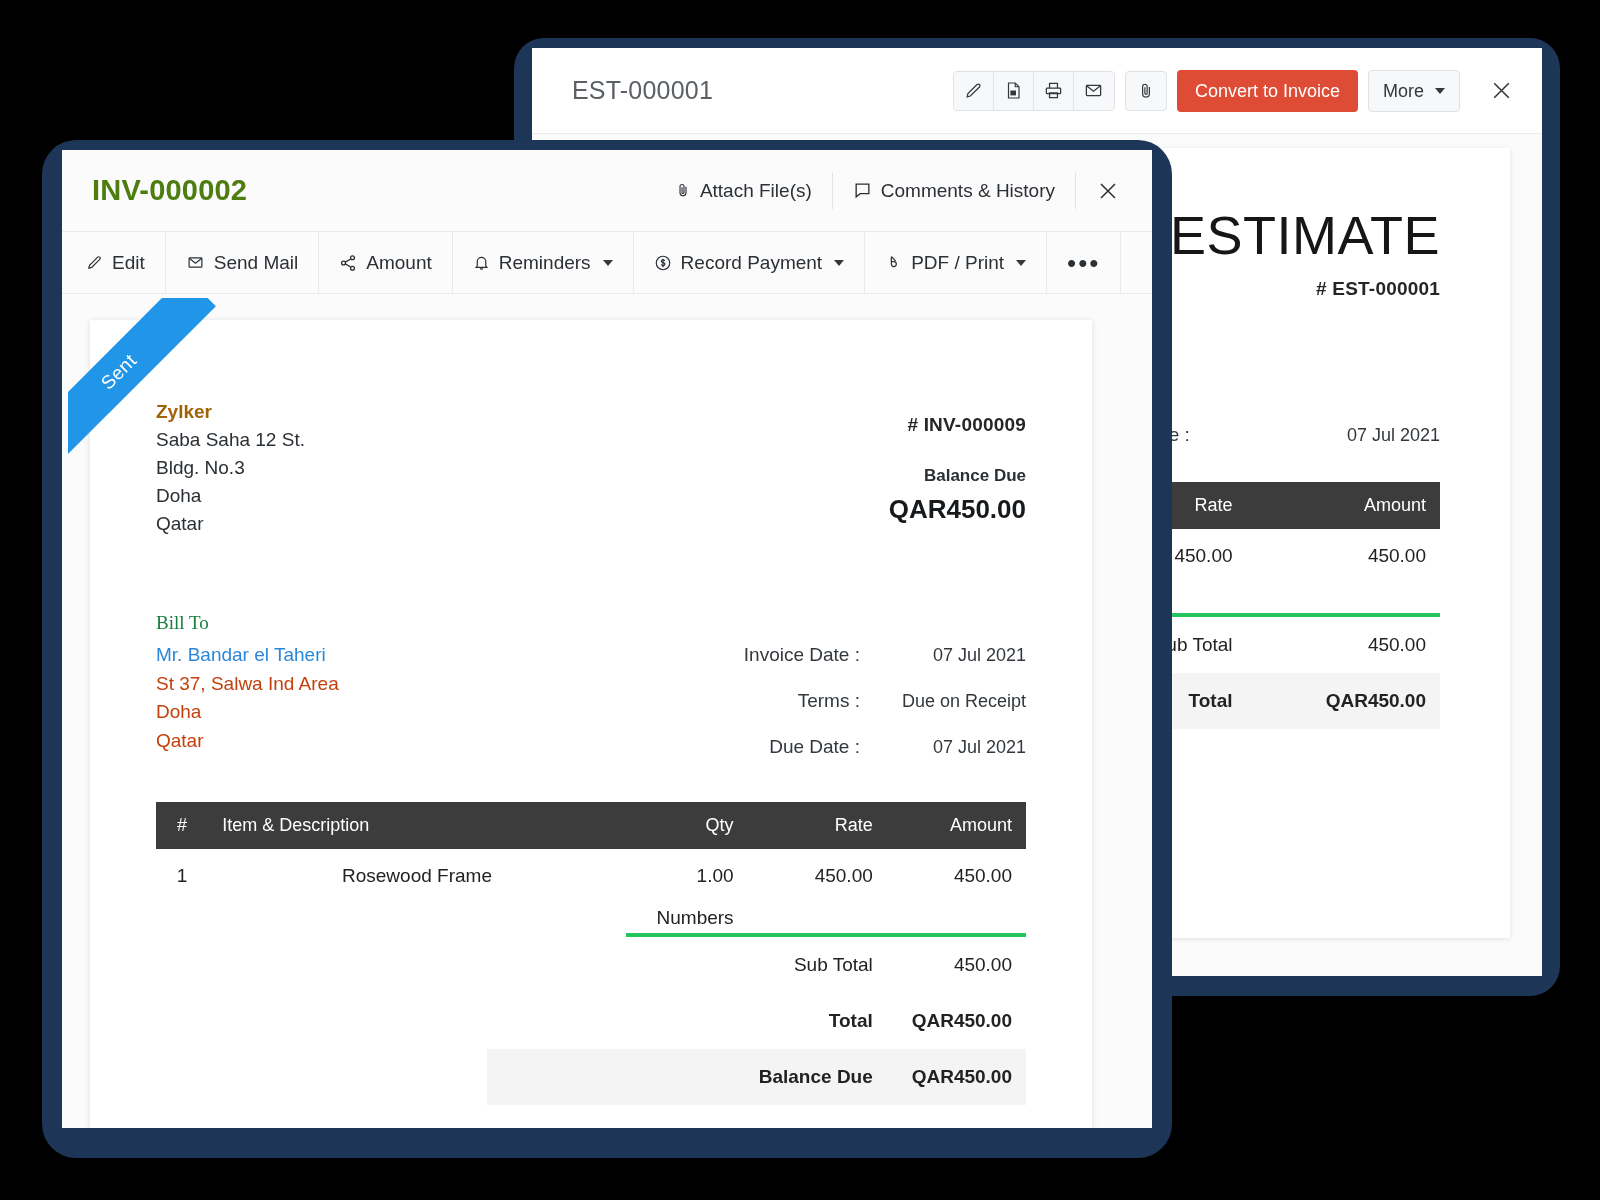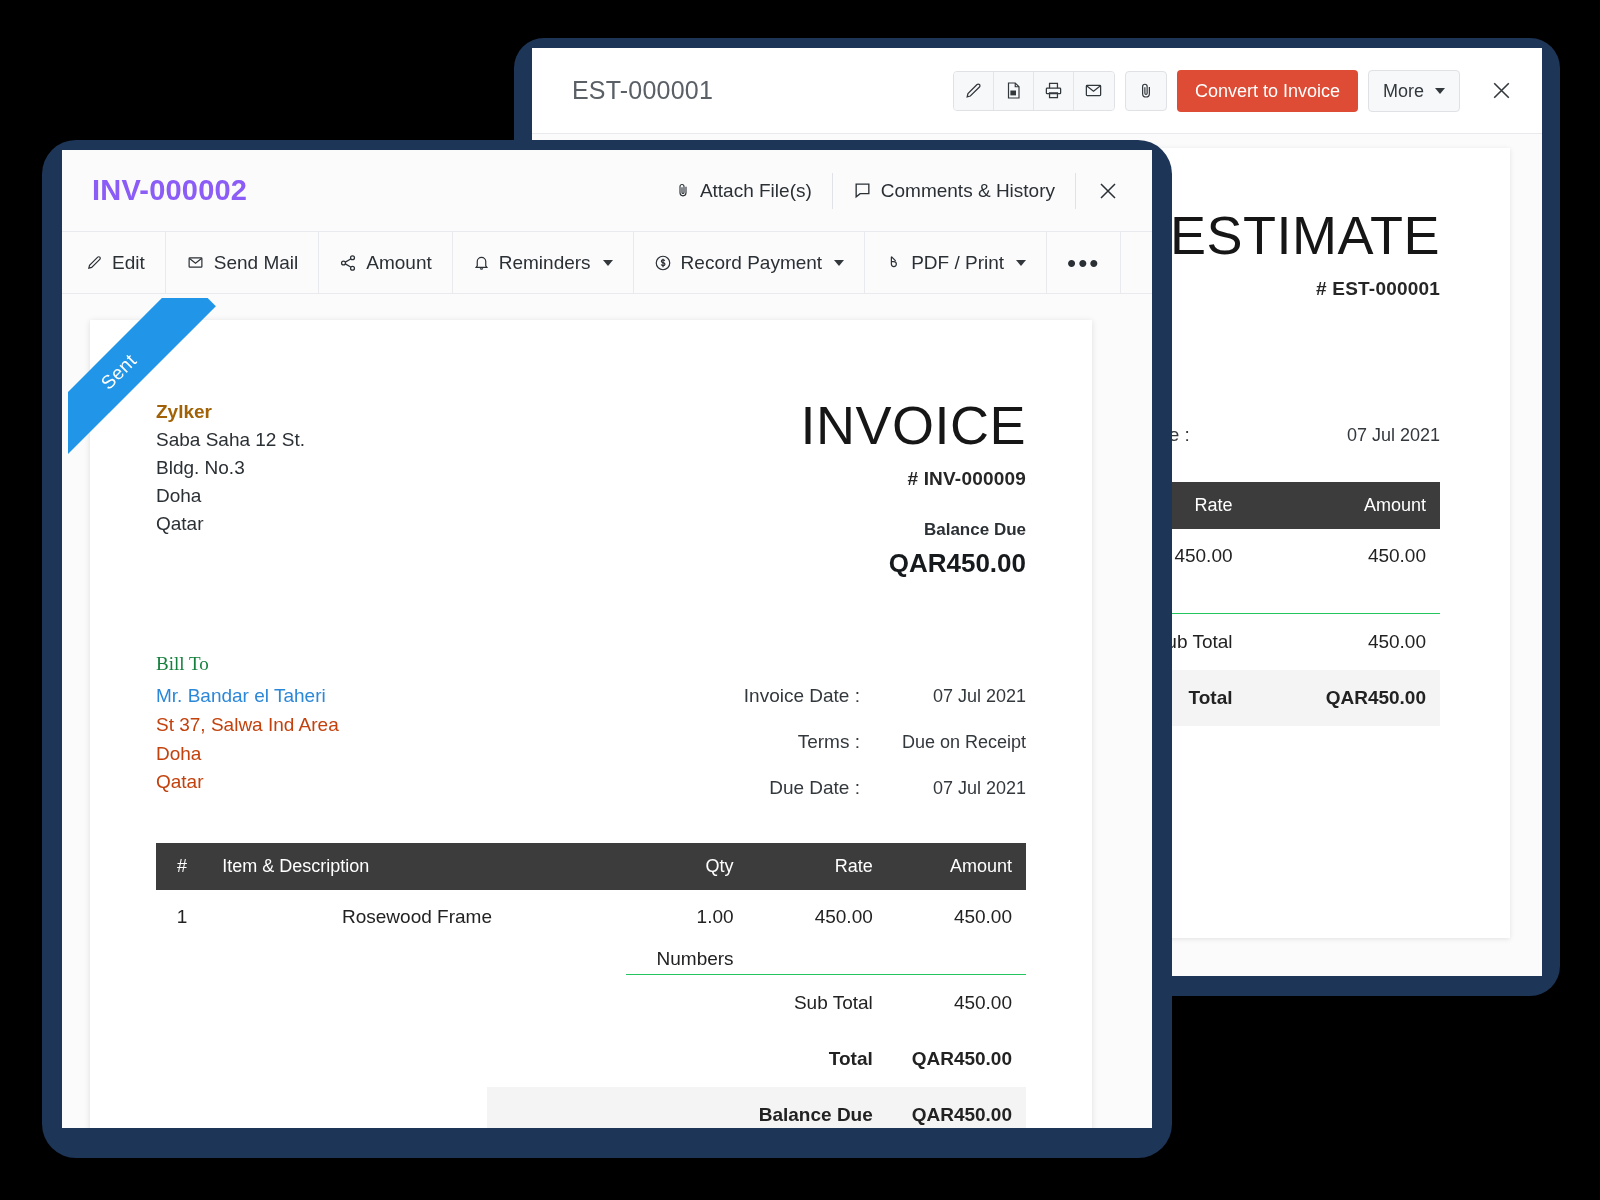--- a/index.html
+++ b/index.html
@@ -96,37 +96,37 @@
     background:#3c3c3c;color:#ffffff;font-weight:400;font-size:18px;
     padding:13px 14px;text-align:right;
   }
   .items-table thead th.th-num{text-align:center;width:46px;}
   .items-table thead th.th-desc{text-align:left;}
   .items-table tbody td{
     padding:16px 14px 4px 14px;font-size:19px;color:#222;text-align:right;vertical-align:top;
   }
   .items-table tbody td.td-num{text-align:center;}
   .items-table tbody td.td-desc{text-align:center;}
-  .unit-row td{padding:0 14px 16px 14px;font-size:17px;color:#8b8f94;text-align:right;border-bottom:1px solid #22c55e;}
+  .unit-row td{padding:0 14px 16px 14px;font-size:17px;color:#8b8f94;text-align:right;border-bottom:4px solid #22c55e;}
   .totals{width:100%;border-collapse:collapse;table-layout:fixed;}
   .totals td{font-size:19px;color:#222;padding:17px 14px;text-align:right;}
   .totals td.t-label{text-align:right;}
   .totals tr.bold td{font-weight:700;}
   .totals tr.shaded td{background:#f4f4f4;}
 
   
   #invoice-frame{ left:42px; top:140px; width:1130px; height:1018px; border-radius:34px; }
   #invoice-window{ left:20px; top:10px; width:1090px; height:978px; }
 
   .inv-header{
     position:absolute;left:0;top:0;width:100%;height:82px;
     background:#fbfbfc;border-bottom:1px solid #e8eaed;
     display:flex;align-items:center;box-sizing:border-box;padding:0 18px 0 30px;
   }
-  .inv-title{font-size:29px;font-weight:700;color:#8b5cf6;letter-spacing:.2px;}
+  .inv-title{font-size:29px;font-weight:700;color:#4d7c0f;letter-spacing:.2px;}
   .hdr-right{margin-left:auto;display:flex;align-items:center;height:100%;}
   .hdr-link{
     display:flex;align-items:center;gap:9px;font-size:19px;color:#2b3035;
     padding:0 20px;height:38px;cursor:pointer;white-space:nowrap;
   }
   .hdr-sep{width:1px;height:36px;background:#e0e2e5;}
 
   .inv-toolbar{
     position:absolute;left:0;top:82px;width:100%;height:62px;background:#fbfbfc;
     border-bottom:1px solid #e8eaed;display:flex;align-items:stretch;box-sizing:border-box;
@@ -440,21 +440,20 @@
             <div class="two-col">
               <div class="org-block">
                 <div class="org-name">Zylker</div>
                 <div>Saba Saha 12 St.</div>
                 <div>Bldg. No.3</div>
                 <div>Doha</div>
                 <div>Qatar</div>
               </div>
 
               <div class="col-right">
-                <div class="doc-title">INVOICE</div>
                 <div class="doc-number"># INV-000009</div>
                 <div style="height:30px"></div>
                 <div style="font-size:17px;color:#2b3035;text-align:right;font-weight:600;">Balance Due</div>
                 <div style="font-size:26px;color:#171a1d;text-align:right;margin-top:8px;font-weight:600;">QAR450.00</div>
               </div>
             </div>
 
             <div style="height:74px"></div>
 
             <div class="two-col">

